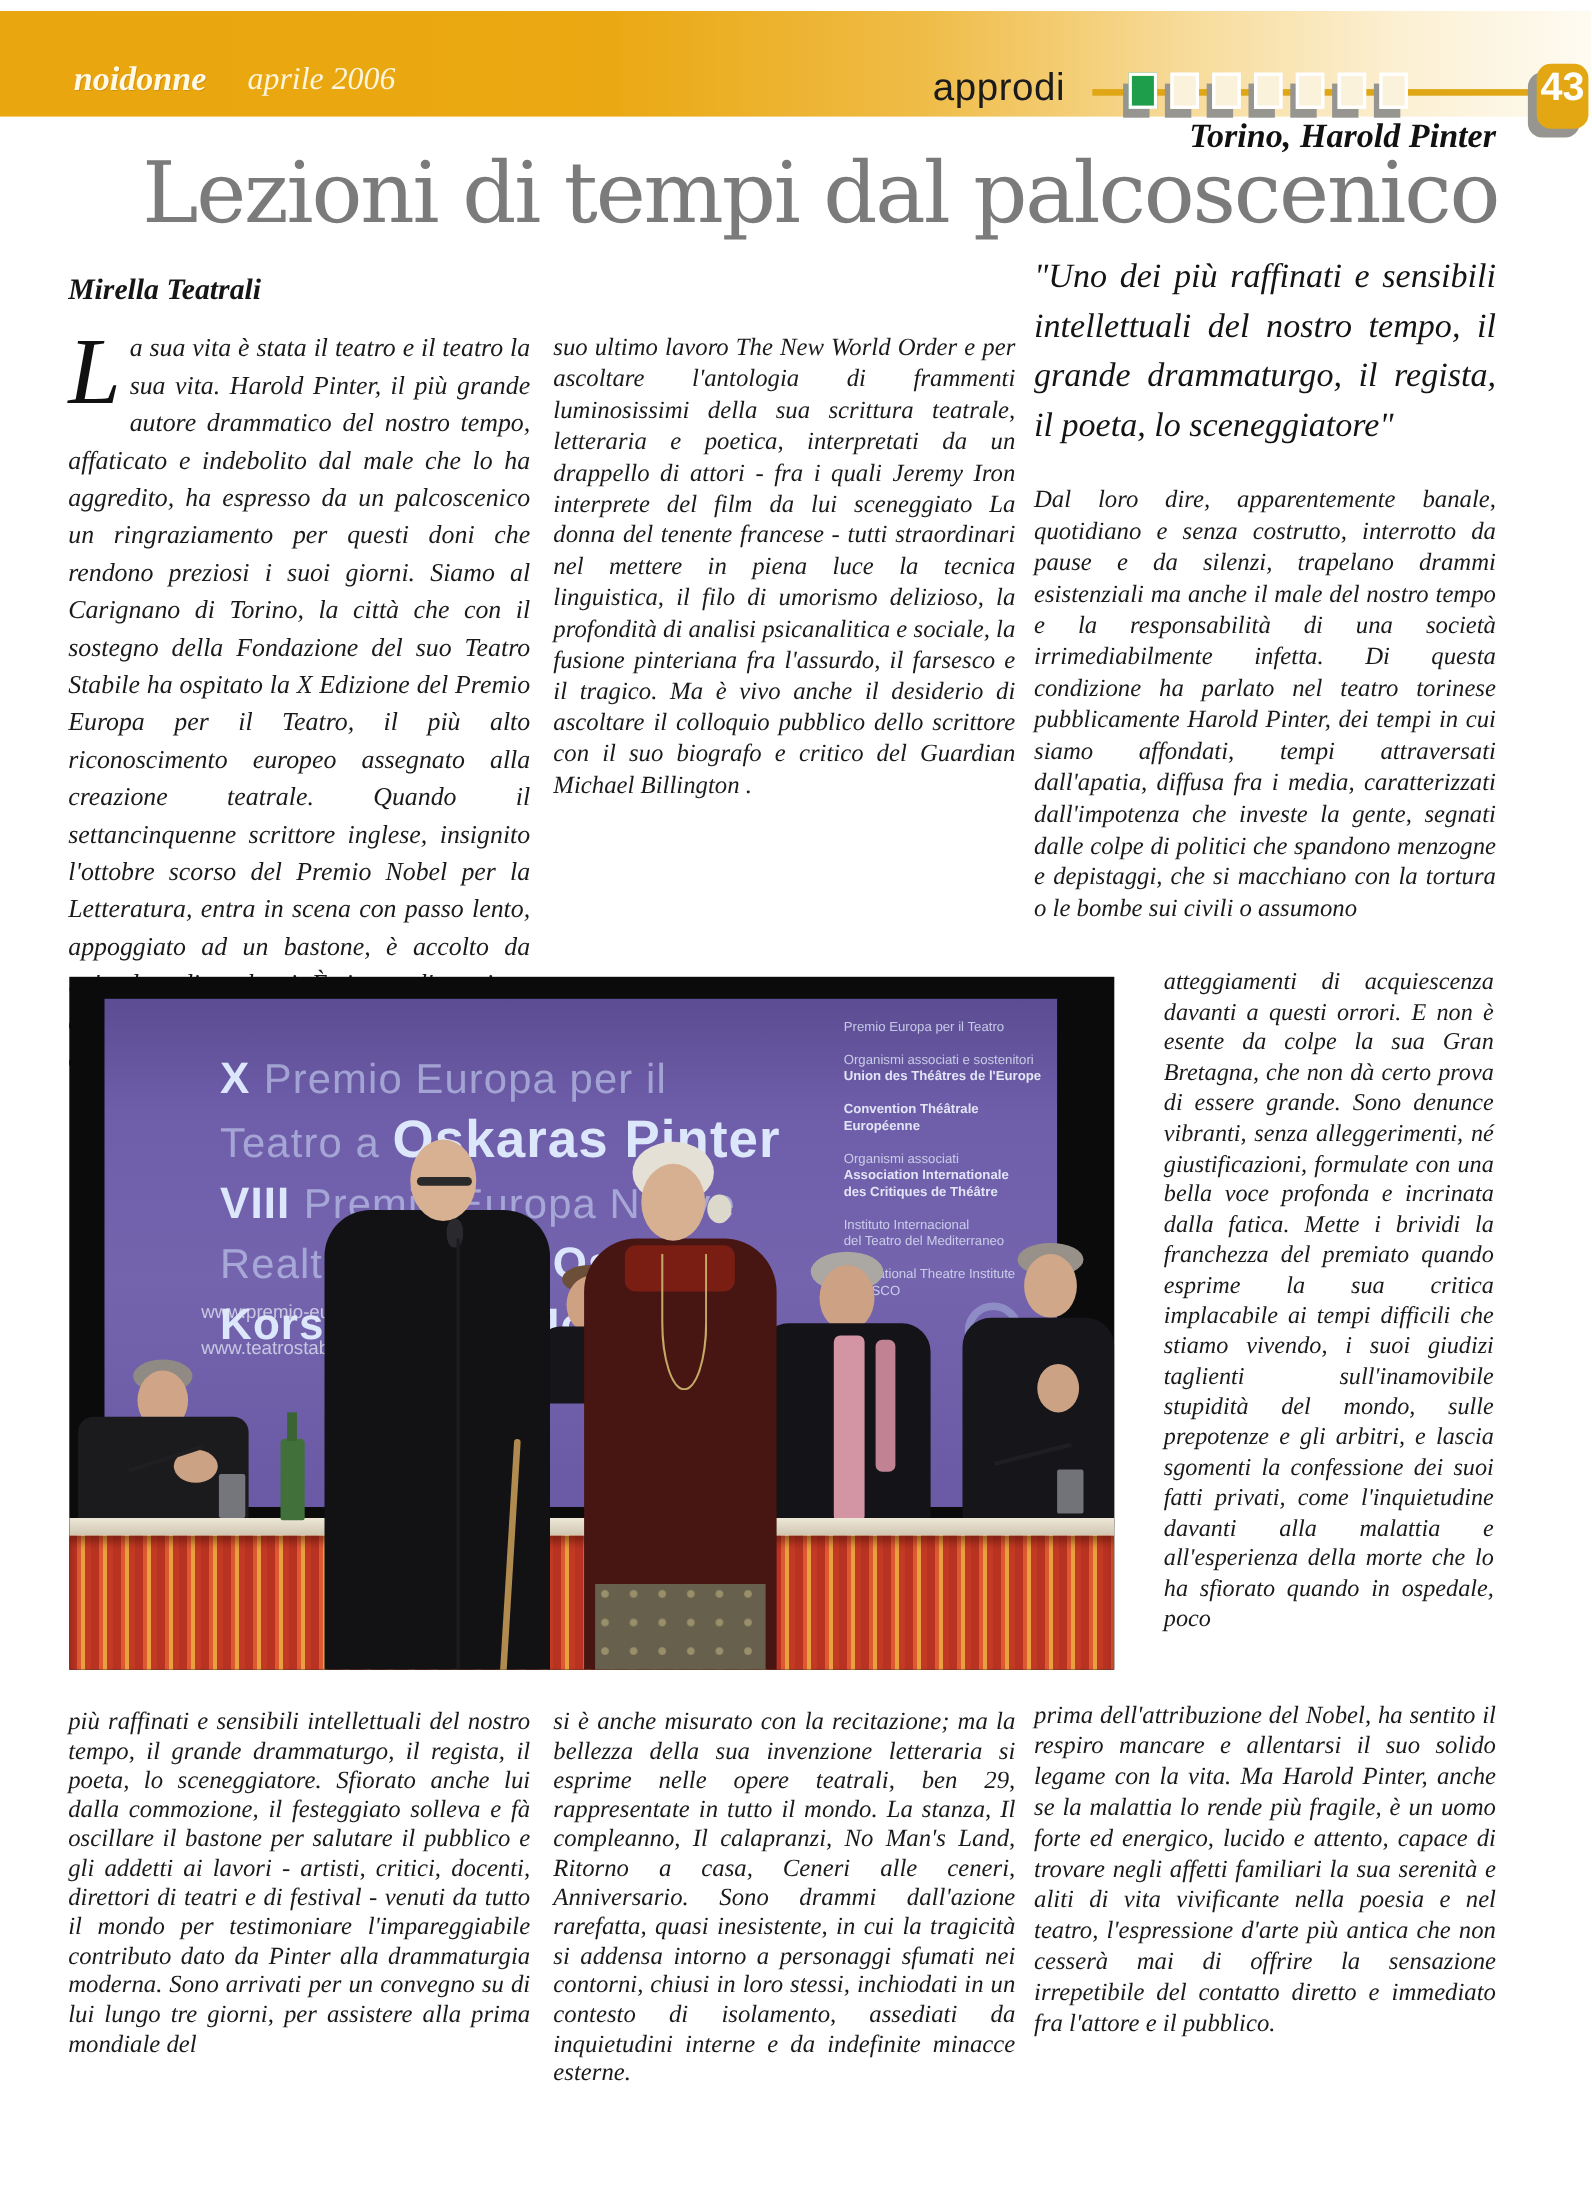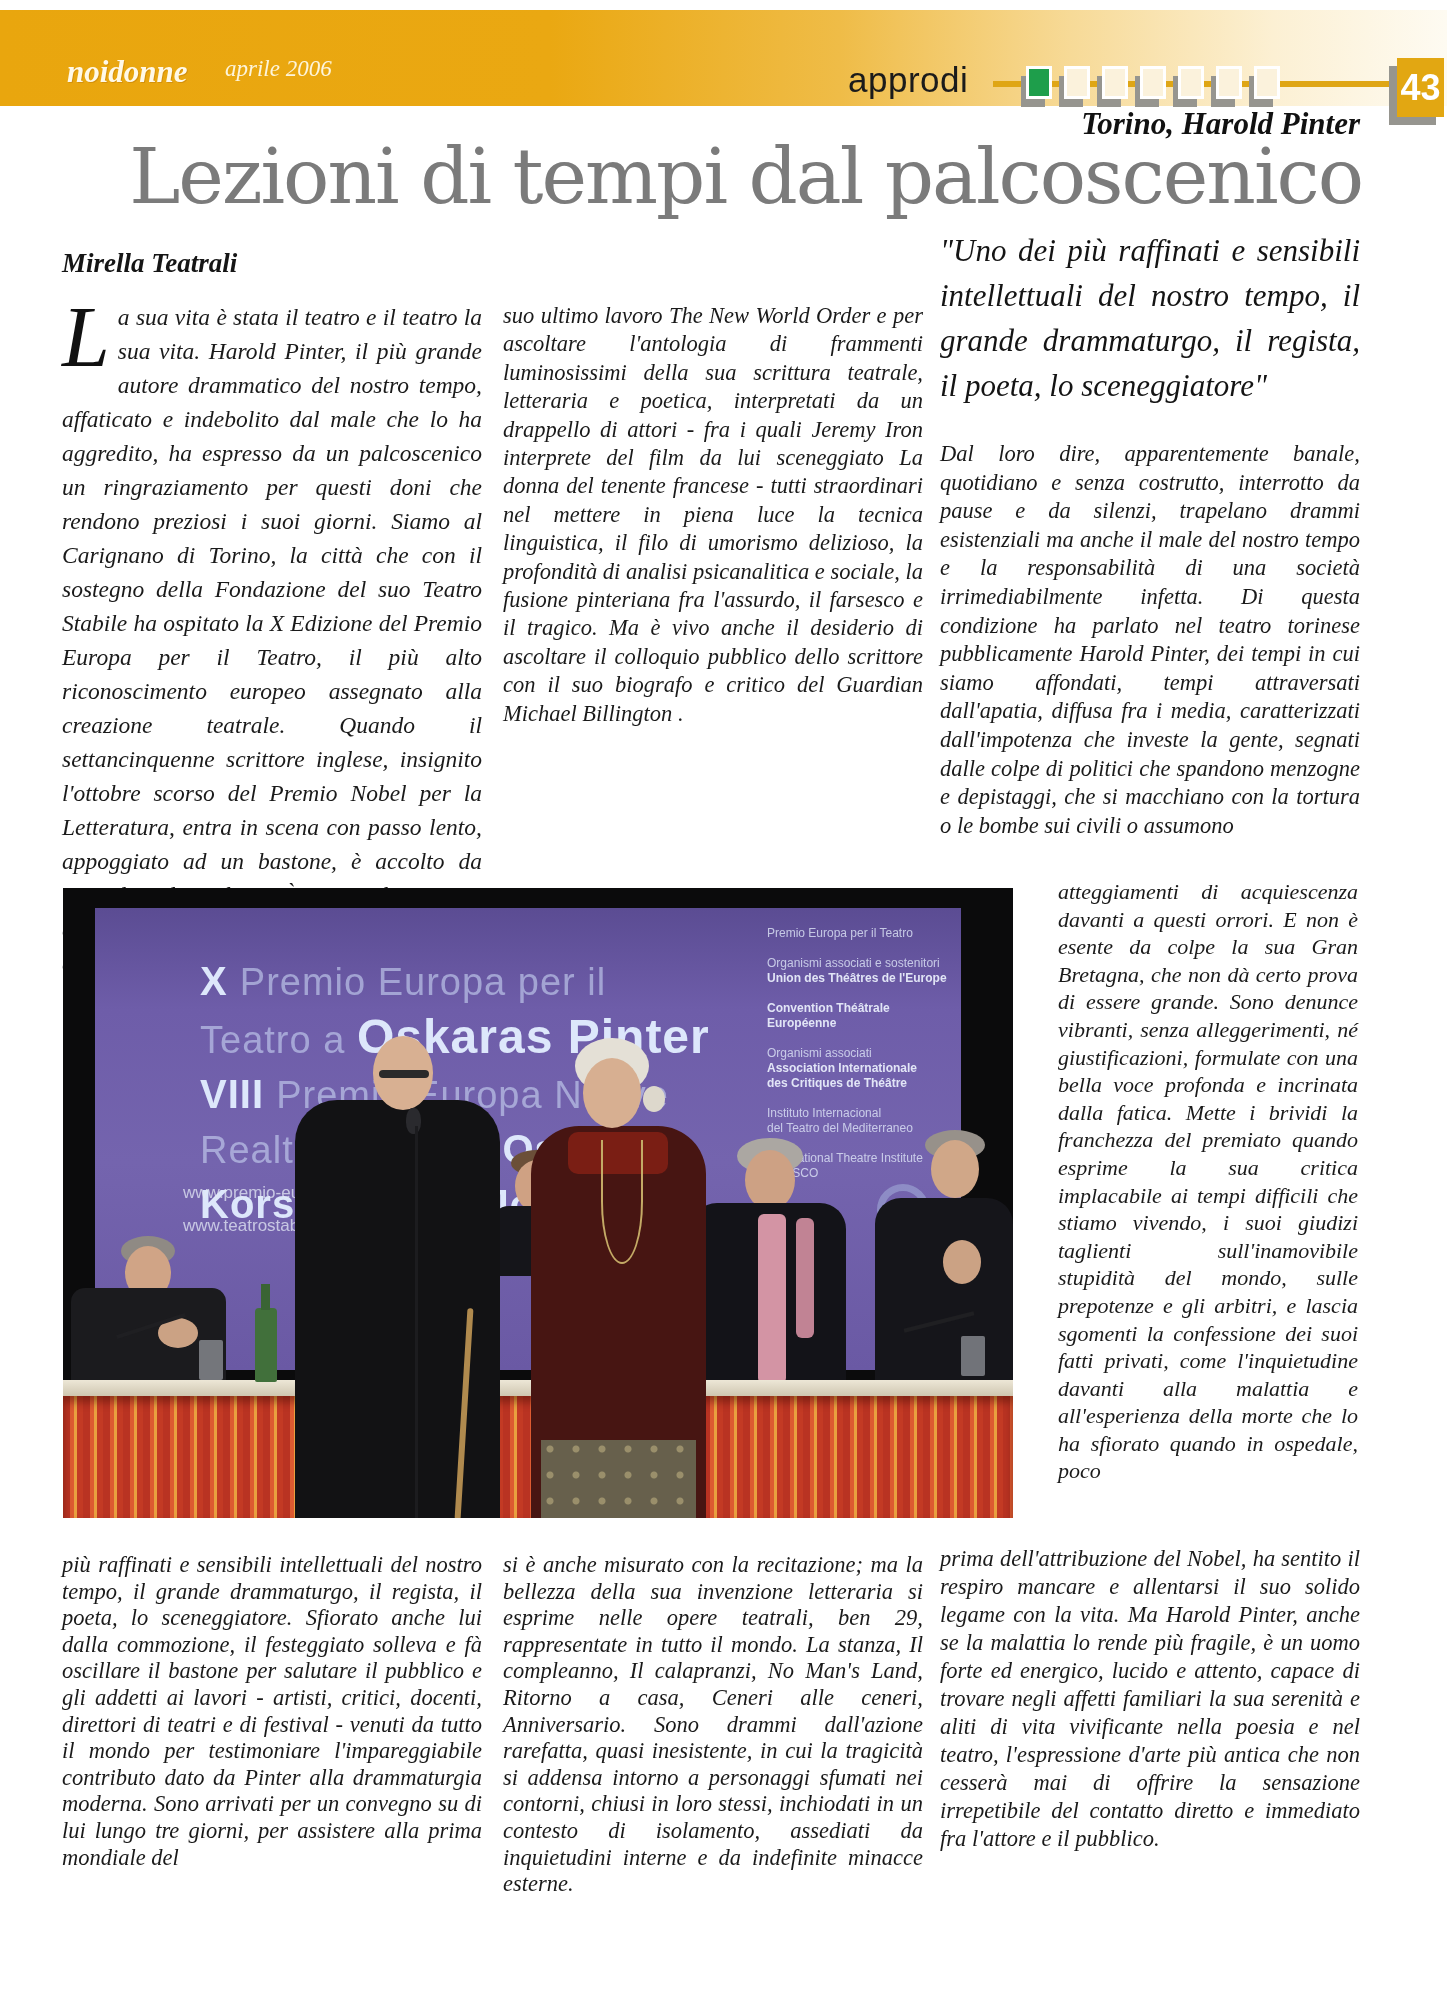--- a/index.html
+++ b/index.html
@@ -5,29 +5,29 @@
   html,body{margin:0;padding:0;background:#ffffff;}
   .page{position:relative;width:1447px;height:2000px;background:#ffffff;overflow:hidden;
         font-family:"Liberation Serif",serif;}
 
   
   .topbar{position:absolute;left:0;top:10px;width:1447px;height:96px;
     background:linear-gradient(90deg,#E9A60E 0%,#EAA812 38%,#EFBC47 58%,#F7DA97 74%,#FCF0D3 88%,#FEFBF2 100%);}
   .mag{position:absolute;left:67px;top:44px;font-family:"Liberation Serif",serif;
     font-style:italic;font-weight:bold;font-size:31px;color:#FFF9E8;
     text-shadow:1px 1px 0 rgba(150,80,0,0.25);}
-  .issue{position:absolute;left:225px;top:46px;font-style:italic;font-size:23px;color:#FDF5DC;}
+  .issue{position:absolute;left:225px;top:46px;font-style:italic;font-size:29px;color:#FDF5DC;}
   .section{position:absolute;left:848px;top:50px;font-family:"Liberation Sans",sans-serif;
     font-size:35px;color:#1b1b1b;letter-spacing:0.5px;}
   .rule{position:absolute;left:993px;top:71px;width:404px;height:6px;background:#DFA615;}
   .squares{position:absolute;left:1026px;top:56px;display:flex;gap:12px;}
   .sq{width:26px;height:33px;background:#FBF2DC;border:3px solid #FFFFFF;box-sizing:border-box;
     box-shadow:-6px 9px 0 -1px #96958F;}
   .pagebox{position:absolute;left:1397px;top:48px;width:47px;height:59px;background:#E2A712;
-    box-shadow:-8px 8px 0 #96958F;display:flex;align-items:center;justify-content:center;}
+    box-shadow:-8px 8px 0 #96958F;display:flex;justify-content:center;border-radius:13px;}
   .pagebox span{font-family:"Liberation Sans",sans-serif;font-weight:bold;font-size:36px;color:#ffffff;}
 
   
   .kicker{position:absolute;right:87px;top:106px;font-style:italic;font-weight:bold;
     font-size:31px;color:#111111;}
   .title{position:absolute;right:85px;top:138px;margin:0;font-family:"DejaVu Serif",serif;
     font-weight:400;font-size:77px;line-height:1;color:#7b7b7b;letter-spacing:-2px;white-space:nowrap;}
   .author{position:absolute;left:62px;top:248px;font-style:italic;font-weight:bold;
     font-size:27px;color:#151515;}
   .quote{position:absolute;left:940px;top:228px;width:420px;font-style:italic;

